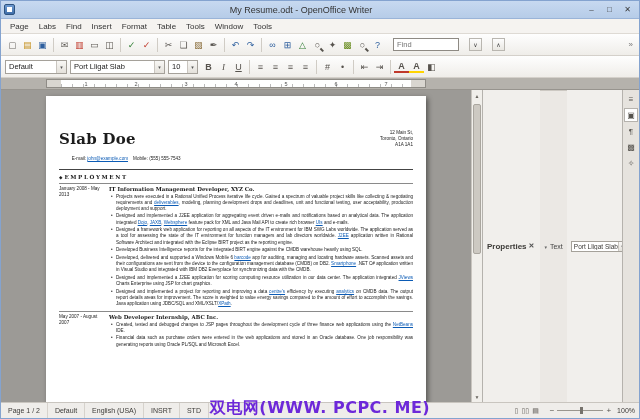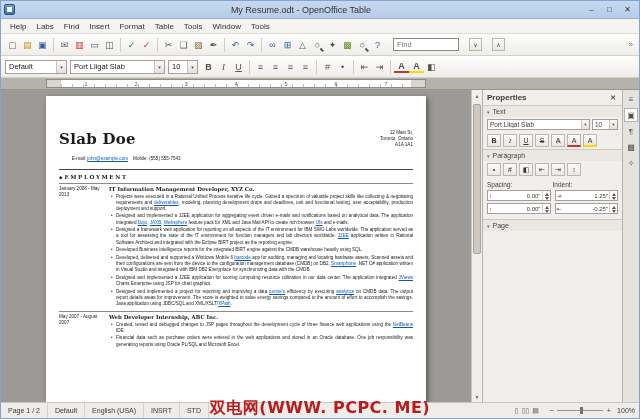--- a/index.html
+++ b/index.html
@@ -88,21 +88,21 @@
 
   
   .vscroll { width:11px; background:#f1efeb; border-left:1px solid #c9c5bf; position:relative; }
   .vs-btn { height:11px; display:flex; align-items:center; justify-content:center; font-size:5px; color:#6a6660; }
   .vs-btn.down { position:absolute; bottom:0; left:0; right:0; }
   .vs-thumb { position:absolute; left:1px; right:1px; top:14px; height:150px; background:#cdc9c2;
               border:1px solid #aaa69f; border-radius:2px; }
 
   
   .sidebar { width:140px; background:#f1efec; border-left:1px solid #b5b2ad; display:flex;
-             flex-direction:column; font-size:7px; color:#3c3a37; }
+             flex-direction:row; font-size:7px; color:#3c3a37; }
   .sb-header { display:flex; align-items:center; padding:3px 4px; font-weight:bold; font-size:8px; }
   .sb-close { margin-left:auto; font-size:7px; color:#555; padding:0 2px; }
   .sb-sec-head { display:flex; align-items:center; gap:3px; padding:2px 4px; border-top:1px solid #ccc8c2;
                  background:#ebe8e4; font-size:7px; color:#444; }
   .sb-tri { font-size:5px; color:#666; }
   .sb-row { display:flex; gap:2px; padding:2px 4px; align-items:center; }
   .sb-combo { height:11px; background:#fff; border:1px solid #a5a19a; display:flex; align-items:center;
               font-size:6.5px; padding:0 0 0 2px; }
   .sb-combo .val { flex:1; overflow:hidden; white-space:nowrap; }
   .sb-combo .arrow { width:8px; height:100%; border-left:1px solid #c9c5bf;
@@ -144,41 +144,41 @@
   .view-icons { display:flex; gap:3px; padding:0 5px; }
   .view-ic { font-size:7px; color:#66625c; }
   .zoomer { display:flex; align-items:center; gap:3px; padding:0 6px; }
   .zoom-track { width:46px; height:1px; background:#9a968f; position:relative; }
   .zoom-thumb { position:absolute; left:50%; top:-3px; width:3px; height:7px; background:#76726c; }
   .zoom-sign { font-size:8px; color:#55524d; }
   .zoom-pct { font-size:7px; padding-right:4px; }
 
   
   .watermark { position:absolute; left:50%; bottom:-1px; transform:translateX(-50%);
-               font-size:16px; font-weight:bold; color:#b91c1c; white-space:nowrap; z-index:40;
+               font-size:16px; font-weight:bold; color:#6d28d9; white-space:nowrap; z-index:40;
                font-family:"DejaVu Sans",sans-serif; letter-spacing:.5px; }
 </style>
 </head>
 <body>
 
 <div class="window">
 
   <div class="titlebar">
     <span class="app-icon"></span>
-    <span class="tb-title">My Resume.odt - OpenOffice Table</span>
+    <span class="tb-title">My Resume.odt - OpenOffice Writer</span>
     <span class="win-controls">
       <span class="win-btn">–</span>
       <span class="win-btn">□</span>
       <span class="win-btn close">✕</span>
     </span>
   </div>
 
   <div class="menubar">
 
-  <span class="menu-item">Help</span>
+  <span class="menu-item">Page</span>
       <span class="menu-item">Labs</span>
       <span class="menu-item">Find</span>
       <span class="menu-item">Insert</span>
       <span class="menu-item">Format</span>
       <span class="menu-item">Table</span>
       <span class="menu-item">Tools</span>
       <span class="menu-item">Window</span>
       <span class="menu-item">Tools</span>
     </div>
 

